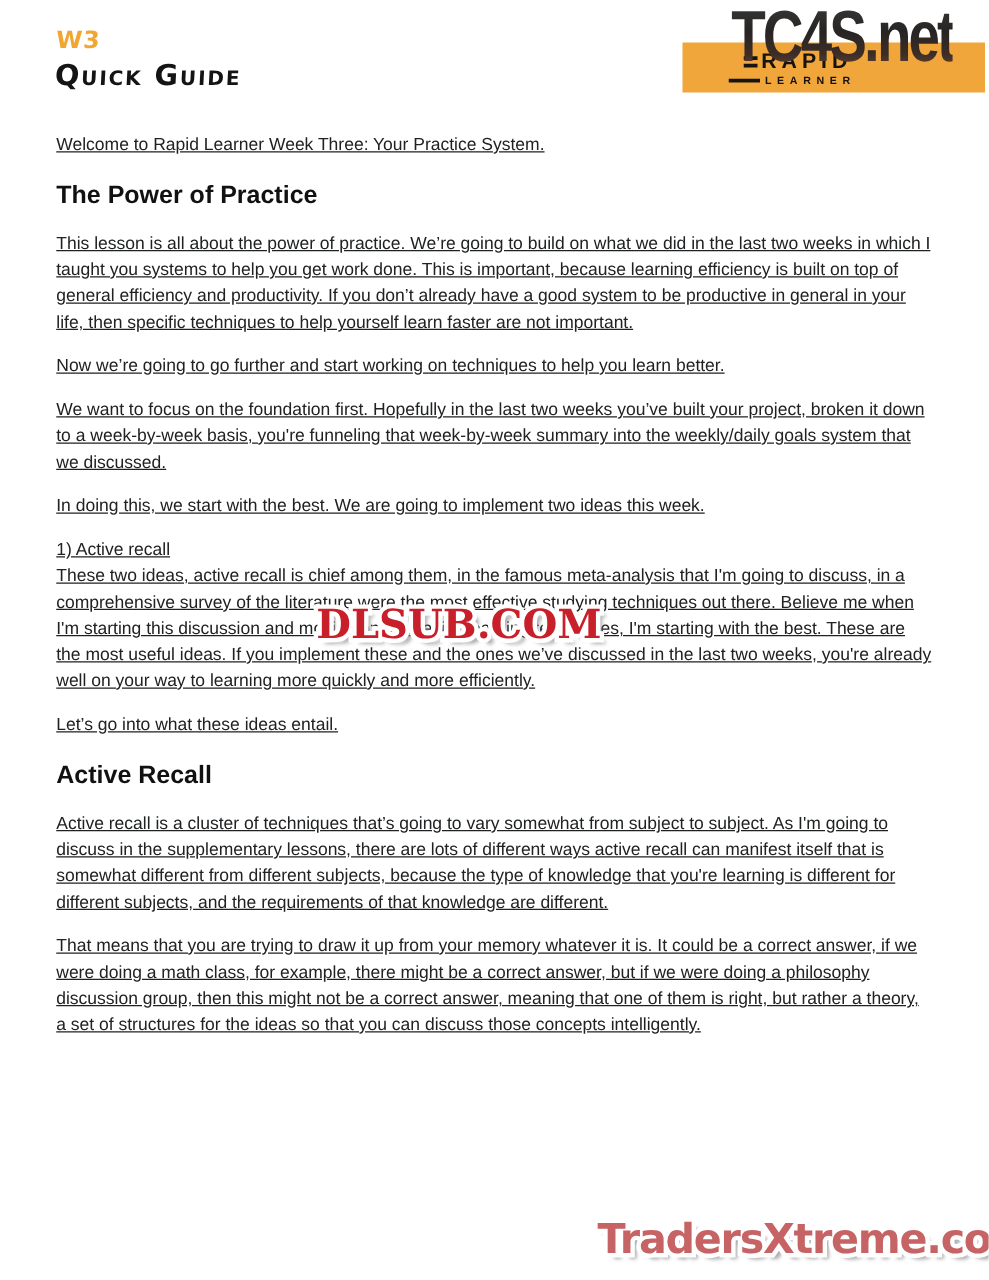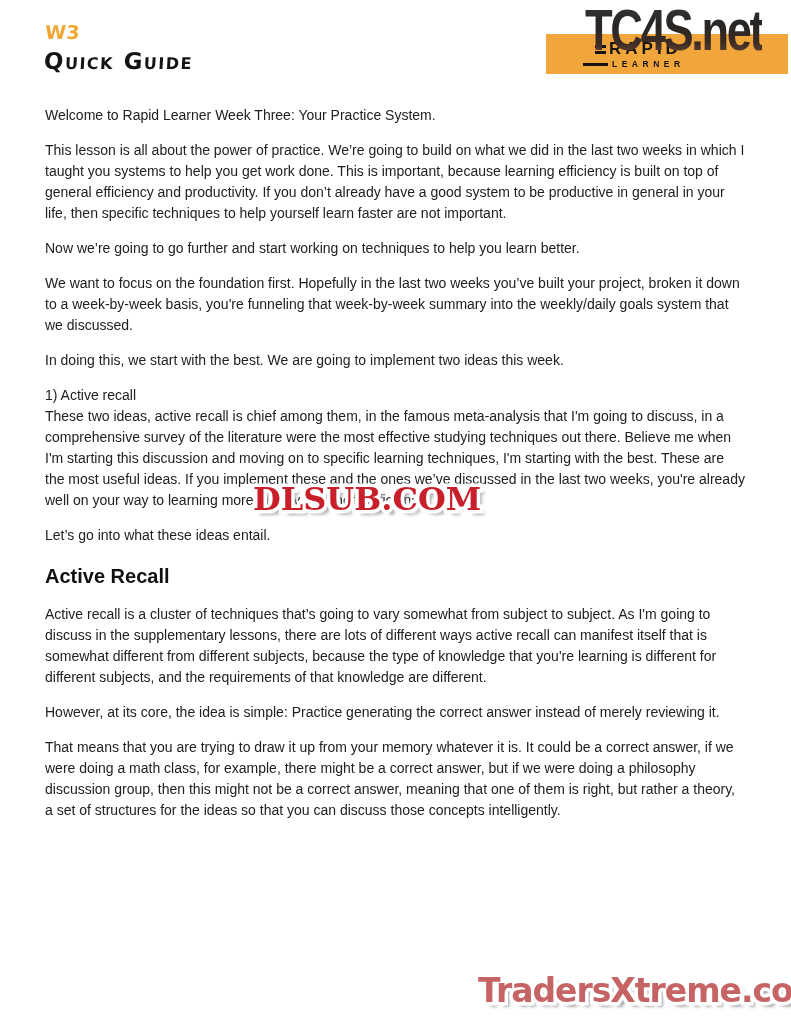--- a/index.html
+++ b/index.html
@@ -63,21 +63,21 @@
     font-size:32px; letter-spacing:0px; color:#C8202A;
   }
   .wm-bottom {
     left:478px; top:971px;
     font-family:"DejaVu Sans", sans-serif;
     font-size:33px; letter-spacing:-1px; color:#C66465;
   }
 
   
   .doc { position:absolute; left:45px; top:105px; width:701px; font-size:14px; line-height:21px; }
-  .doc p { margin:0 0 14px 0; }
+  .doc p { margin:0 0 14px 0;text-decoration:underline; }
   .doc p.tight { margin:0; }
   .doc h1 { margin:18px 0 16px 0; font-size:20px; line-height:24px; color:#111; font-weight:bold; }
 </style>
 </head>
 <body>
 
 <div class="page">
 
   <div class="week-tag">W3</div>
   <div class="guide-title">Quick Guide</div>
@@ -90,27 +90,27 @@
     <span class="brand-word2">LEARNER</span>
   </div>
 
   <div class="wm-top">TC4S.net</div>
   <div class="wm-outline wm-mid" data-text="DLSUB.COM">DLSUB.COM</div>
   <div class="wm-outline wm-bottom" data-text="TradersXtreme.com">TradersXtreme.com</div>
 
   <div class="doc">
     <p>Welcome to Rapid Learner Week Three: Your Practice System.</p>
 
+    <h1>The Power of Practice</h1>
     <p>This lesson is all about the power of practice. We’re going to build on what we did in the last two weeks in which I taught you systems to help you get work done. This is important, because learning efficiency is built on top of general efficiency and productivity. If you don’t already have a good system to be productive in general in your life, then specific techniques to help yourself learn faster are not important.</p>
     <p>Now we’re going to go further and start working on techniques to help you learn better.</p>
     <p>We want to focus on the foundation first. Hopefully in the last two weeks you’ve built your project, broken it down to a week-by-week basis, you're funneling that week-by-week summary into the weekly/daily goals system that we discussed.</p>
     <p>In doing this, we start with the best. We are going to implement two ideas this week.</p>
     <p class="tight">1) Active recall</p>
     <p>These two ideas, active recall is chief among them, in the famous meta-analysis that I'm going to discuss, in a comprehensive survey of the literature were the most effective studying techniques out there. Believe me when I'm starting this discussion and moving on to specific learning techniques, I'm starting with the best. These are the most useful ideas. If you implement these and the ones we’ve discussed in the last two weeks, you're already well on your way to learning more quickly and more efficiently.</p>
     <p>Let’s go into what these ideas entail.</p>
 
     <h1>Active Recall</h1>
     <p>Active recall is a cluster of techniques that’s going to vary somewhat from subject to subject. As I'm going to discuss in the supplementary lessons, there are lots of different ways active recall can manifest itself that is somewhat different from different subjects, because the type of knowledge that you're learning is different for different subjects, and the requirements of that knowledge are different.</p>
-    <p>However, at its core, the idea is simple: Practice generating the correct answer instead of merely reviewing it.</p>
     <p>That means that you are trying to draw it up from your memory whatever it is. It could be a correct answer, if we were doing a math class, for example, there might be a correct answer, but if we were doing a philosophy discussion group, then this might not be a correct answer, meaning that one of them is right, but rather a theory, a set of structures for the ideas so that you can discuss those concepts intelligently.</p>
   </div>
 
 </div>
 
 </body></html>

